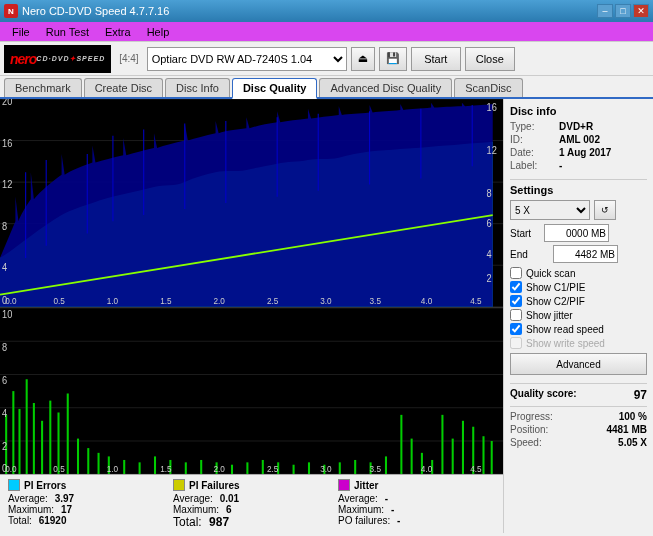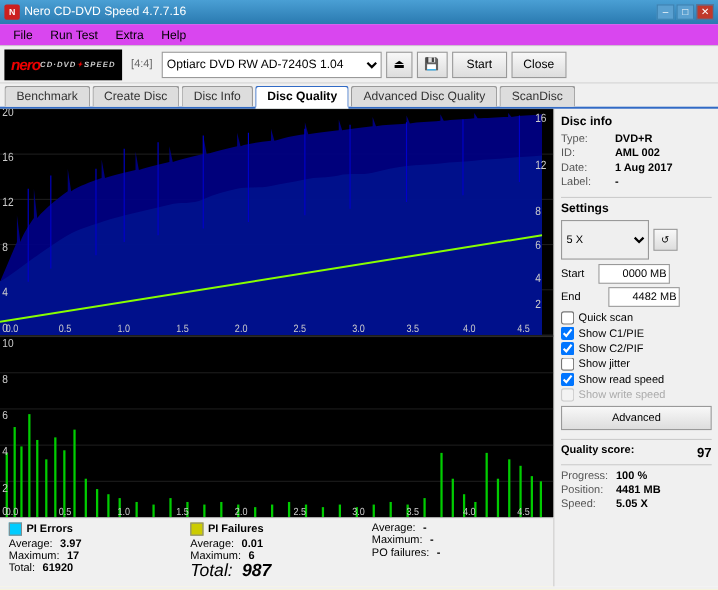--- a/index.html
+++ b/index.html
@@ -32,30 +32,30 @@
     
     .main-content { display: flex; height: calc(536px - 22px - 20px - 34px - 26px); background: white; }
     
     
     .right-panel { width: 150px; background: #f0f0f0; border-left: 1px solid #ccc; padding: 6px; font-size: 11px; overflow-y: auto; }
     .panel-section { margin-bottom: 8px; }
     .panel-title { font-weight: bold; font-size: 11px; margin-bottom: 4px; }
     .panel-row { display: flex; gap: 4px; margin-bottom: 2px; }
     .panel-label { color: #555; width: 45px; font-size: 10px; }
     .panel-value { font-size: 10px; font-weight: bold; }
-    .settings-select { width: 80px; height: 36px; font-size: 10px; border: 1px solid #999; }
+    .settings-select { width: 80px; height: 20px; font-size: 10px; border: 1px solid #999; }
     .settings-input { width: 65px; height: 18px; font-size: 10px; border: 1px solid #999; text-align: right; padding: 0 2px; }
     .checkbox-row { display: flex; align-items: center; gap: 4px; margin-bottom: 2px; }
     .checkbox-row input[type="checkbox"] { width: 12px; height: 12px; }
     .checkbox-row label { font-size: 10px; }
     .advanced-btn { width: 100%; height: 22px; background: linear-gradient(to bottom, #f8f8f8, #ddd); border: 1px solid #999; cursor: pointer; font-size: 10px; margin-top: 2px; }
     .quality-score-row { display: flex; align-items: flex-start; justify-content: space-between; margin-top: 4px; }
     .quality-label { font-size: 10px; font-weight: bold; }
     .quality-value { font-size: 12px; font-weight: bold; color: #000; }
-    .progress-row { display: flex; align-items: center; justify-content: flex-start; margin-bottom: 2px; }
+    .progress-row { display: flex; align-items: center; justify-content: space-between; margin-bottom: 2px; }
     .progress-label { font-size: 10px; color: #555; width: 50px; }
     .progress-value { font-size: 10px; font-weight: bold; }
     
     .divider { height: 1px; background: #ccc; margin: 4px 0; }
     
     .bottom-stats { background: #f0f0f0; padding: 4px 8px; display: flex; gap: 0; border-top: 1px solid #aaa; }
   </style>
 </head>
 <body>
 
@@ -266,27 +266,31 @@
           <span style="font-size:10px; font-weight:bold;">PI Failures</span>
         </div>
         <div style="font-size:10px;">
           <span>Average:</span>
           <span style="font-weight:bold; margin-left:4px;">0.01</span>
         </div>
         <div style="font-size:10px;">
           <span>Maximum:</span>
           <span style="font-weight:bold; margin-left:4px;">6</span>
         </div>
-        <div style="font-size:16px;font-style:italic;">
+        <div style="font-size:12px;">
           <span>Total:</span>
           <span style="font-weight:bold; margin-left:4px;">987</span>
         </div>
       </div>
 
       <div style="flex:1;">
+        <div style="display:flex; align-items:center; gap:4px; margin-bottom:2px;">
+          <div style="width:12px; height:12px; background:#cc00cc; border:1px solid #888;"></div>
+          <span style="font-size:10px; font-weight:bold;">Jitter</span>
+        </div>
         <div style="font-size:10px;">
           <span>Average:</span>
           <span style="font-weight:bold; margin-left:4px;">-</span>
         </div>
         <div style="font-size:10px;">
           <span>Maximum:</span>
           <span style="font-weight:bold; margin-left:4px;">-</span>
         </div>
         <div style="font-size:10px;">
           <span>PO failures:</span>

